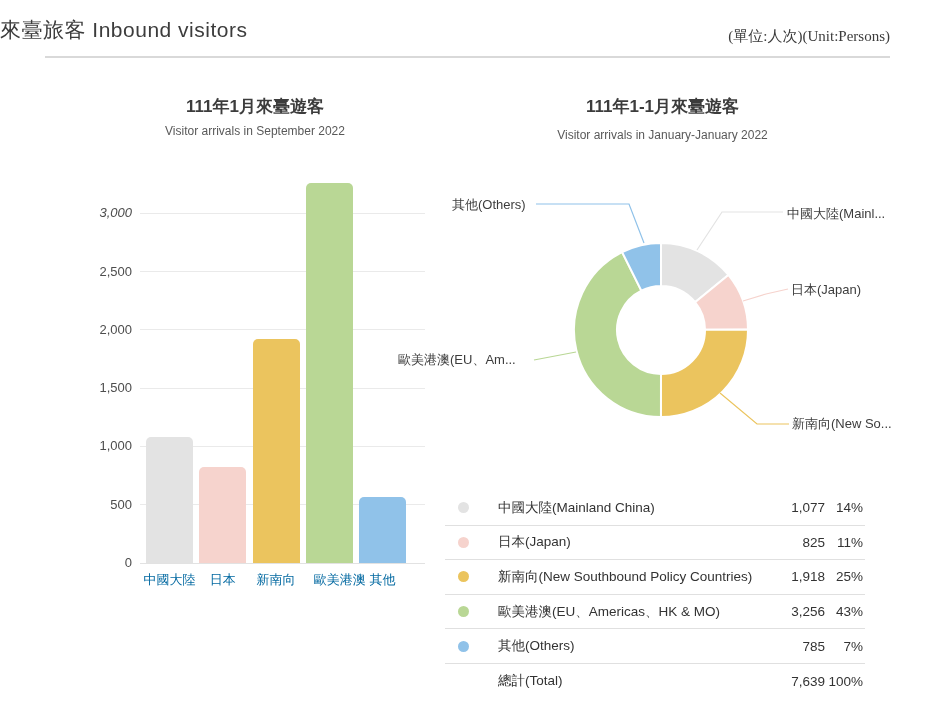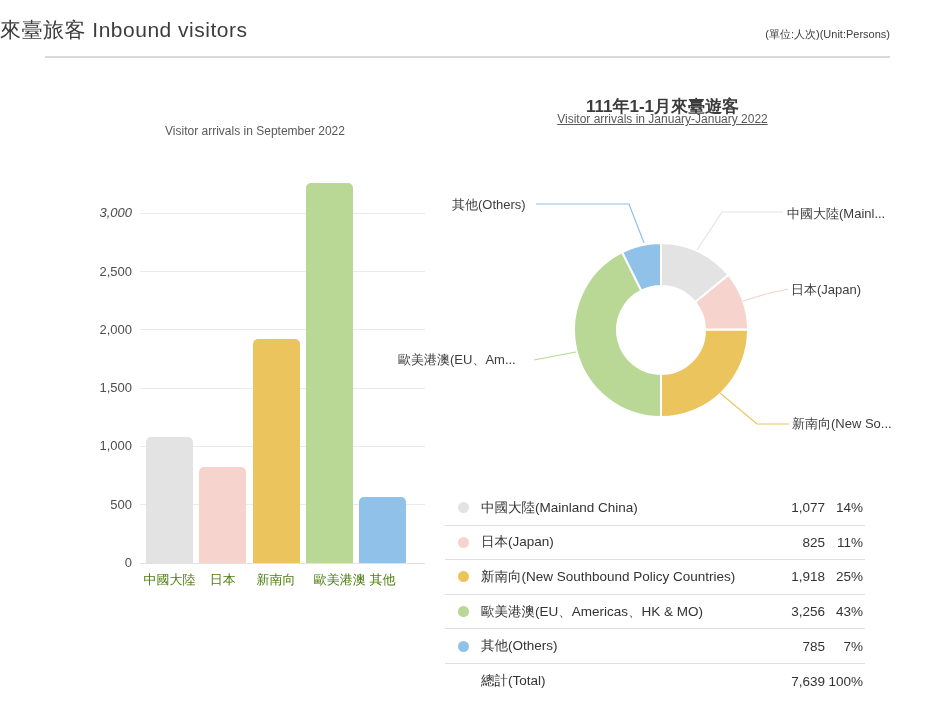--- a/index.html
+++ b/index.html
@@ -5,62 +5,63 @@
   html,body{margin:0;padding:0;background:#fff;}
   .page{
     position:relative;width:932px;height:726px;background:#fff;overflow:hidden;
     font-family:"Liberation Sans","DejaVu Sans",sans-serif;color:#333;
   }
   
   .page-title{
     position:absolute;top:16px;left:0;width:100%;text-align:left;
     font-size:21px;font-weight:normal;color:#3c3c3c;margin:0;letter-spacing:.5px;
   }
-  .unit-label{position:absolute;top:27px;right:42px;font-size:11px;color:#3c3c3c;}
+  .unit-label{position:absolute;top:27px;right:42px;font-size:15px;color:#3c3c3c;font-family:Liberation Serif, serif;}
   .header-divider{position:absolute;top:56px;left:45px;width:845px;height:2px;background:#d9d9d9;}
   
   .chart-title{position:absolute;margin:0;font-size:17px;font-weight:bold;color:#3c3c3c;text-align:center;white-space:nowrap;}
   .chart-subtitle{position:absolute;font-size:12px;color:#595959;text-align:center;white-space:nowrap;}
   #bar-title{top:95px;left:45px;width:420px;}
   #bar-subtitle{top:124px;left:45px;width:420px;}
   #pie-title{top:95px;left:440px;width:445px;}
-  #pie-subtitle{top:112px;left:440px;width:445px;text-decoration:underline;}
+  #pie-subtitle{top:128px;left:440px;width:445px;}
   
   #bar-plot{position:absolute;left:140px;top:155px;width:285px;height:408px;}
   .gridline{position:absolute;left:0;right:0;height:1px;background:#eaeaea;}
   .gridline.zero{background:#e2e2e2;}
   .bar{position:absolute;bottom:0;border-radius:5px 5px 0 0;}
   #bar-yticks{position:absolute;left:50px;top:155px;width:82px;height:408px;}
   .ytick{position:absolute;right:0;width:100%;text-align:right;font-size:13px;color:#4d4d4d;line-height:18px;}
   #bar-xticks{position:absolute;left:140px;top:571px;width:285px;height:20px;}
-  .xtick{position:absolute;top:0;transform:translateX(-50%);white-space:nowrap;font-size:13px;color:#4d7c0f;}
+  .xtick{position:absolute;top:0;transform:translateX(-50%);white-space:nowrap;font-size:13px;color:#0369a1;}
   
   #donut-svg{position:absolute;left:566px;top:235px;width:190px;height:190px;}
   #leader-lines{position:absolute;left:0;top:0;width:932px;height:726px;pointer-events:none;}
   .callout{position:absolute;font-size:13px;color:#3c3c3c;white-space:nowrap;}
   
   #summary-table{position:absolute;left:445px;top:491px;width:420px;}
   .trow{display:flex;align-items:center;height:34.6px;box-sizing:border-box;
         padding-left:13px;padding-right:2px;font-size:13.5px;color:#333;}
   .trow.sep{border-bottom:1px solid #e0e0e0;}
   .dot{width:11px;height:11px;border-radius:50%;margin-right:12px;flex:0 0 11px;}
   .dot.hidden{visibility:hidden;}
-  .tlabel{flex:1;text-align:left;white-space:nowrap;overflow:hidden;}
+  .tlabel{flex:1;text-align:left;white-space:nowrap;overflow:hidden;margin-left:17px;}
   .tvalue{width:55px;text-align:right;}
   .tpct{width:38px;text-align:right;}
 </style>
 </head>
 <body>
 
 <div class="page">
 
   <h1 class="page-title">來臺旅客 Inbound visitors</h1>
   <div class="unit-label">(單位:人次)(Unit:Persons)</div>
   <div class="header-divider"></div>
 
+  <h2 class="chart-title" id="bar-title">111年1月來臺遊客</h2>
   <div class="chart-subtitle" id="bar-subtitle">Visitor arrivals in September 2022</div>
 
   <h2 class="chart-title" id="pie-title">111年1-1月來臺遊客</h2>
   <div class="chart-subtitle" id="pie-subtitle">Visitor arrivals in January-January 2022</div>
 
   <div id="bar-yticks">
       <div class="ytick" style="top: 399px;">0</div>
       <div class="ytick" style="top: 340.714px;">500</div>
       <div class="ytick" style="top: 282.429px;">1,000</div>
       <div class="ytick" style="top: 224.143px;">1,500</div>

